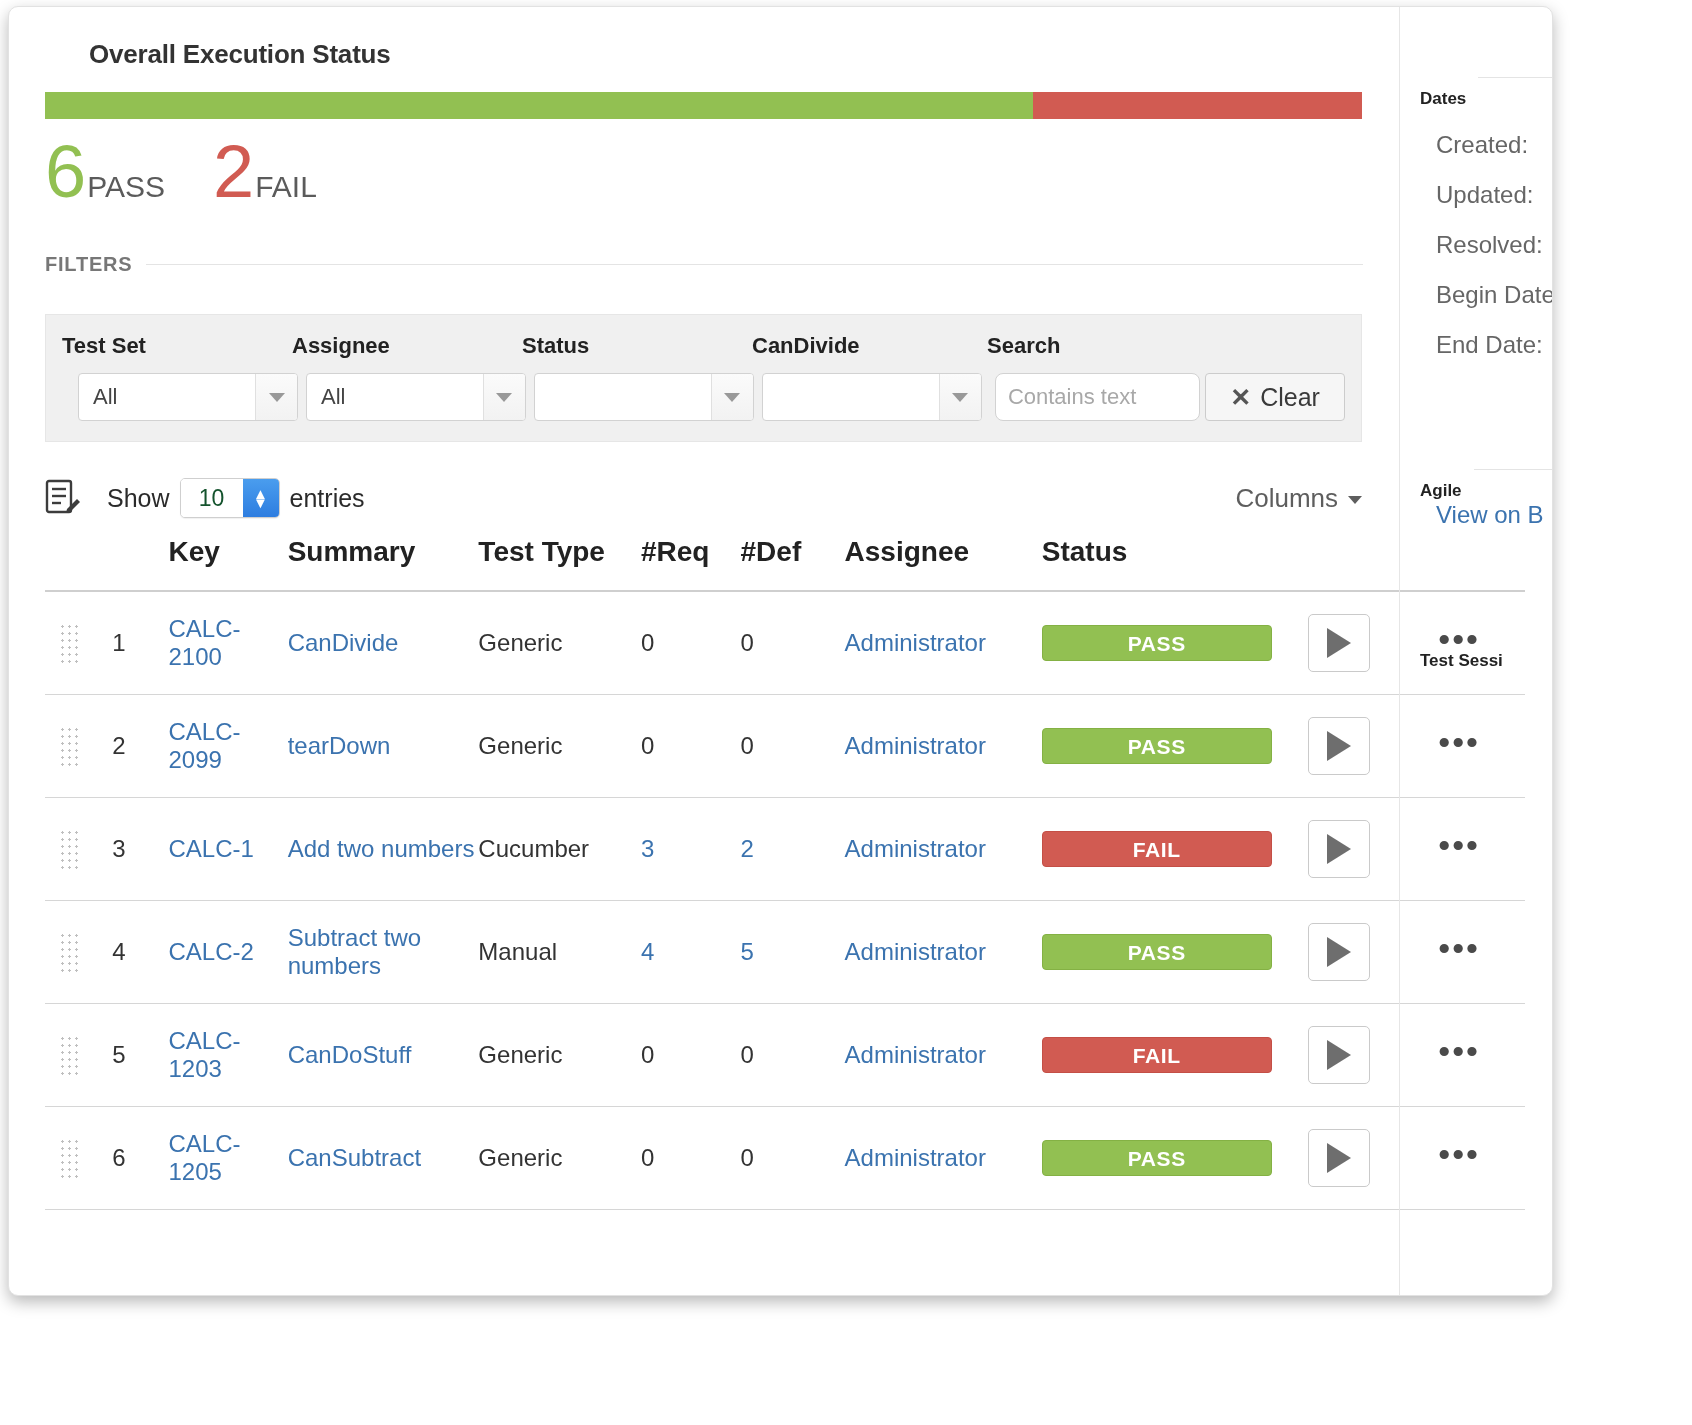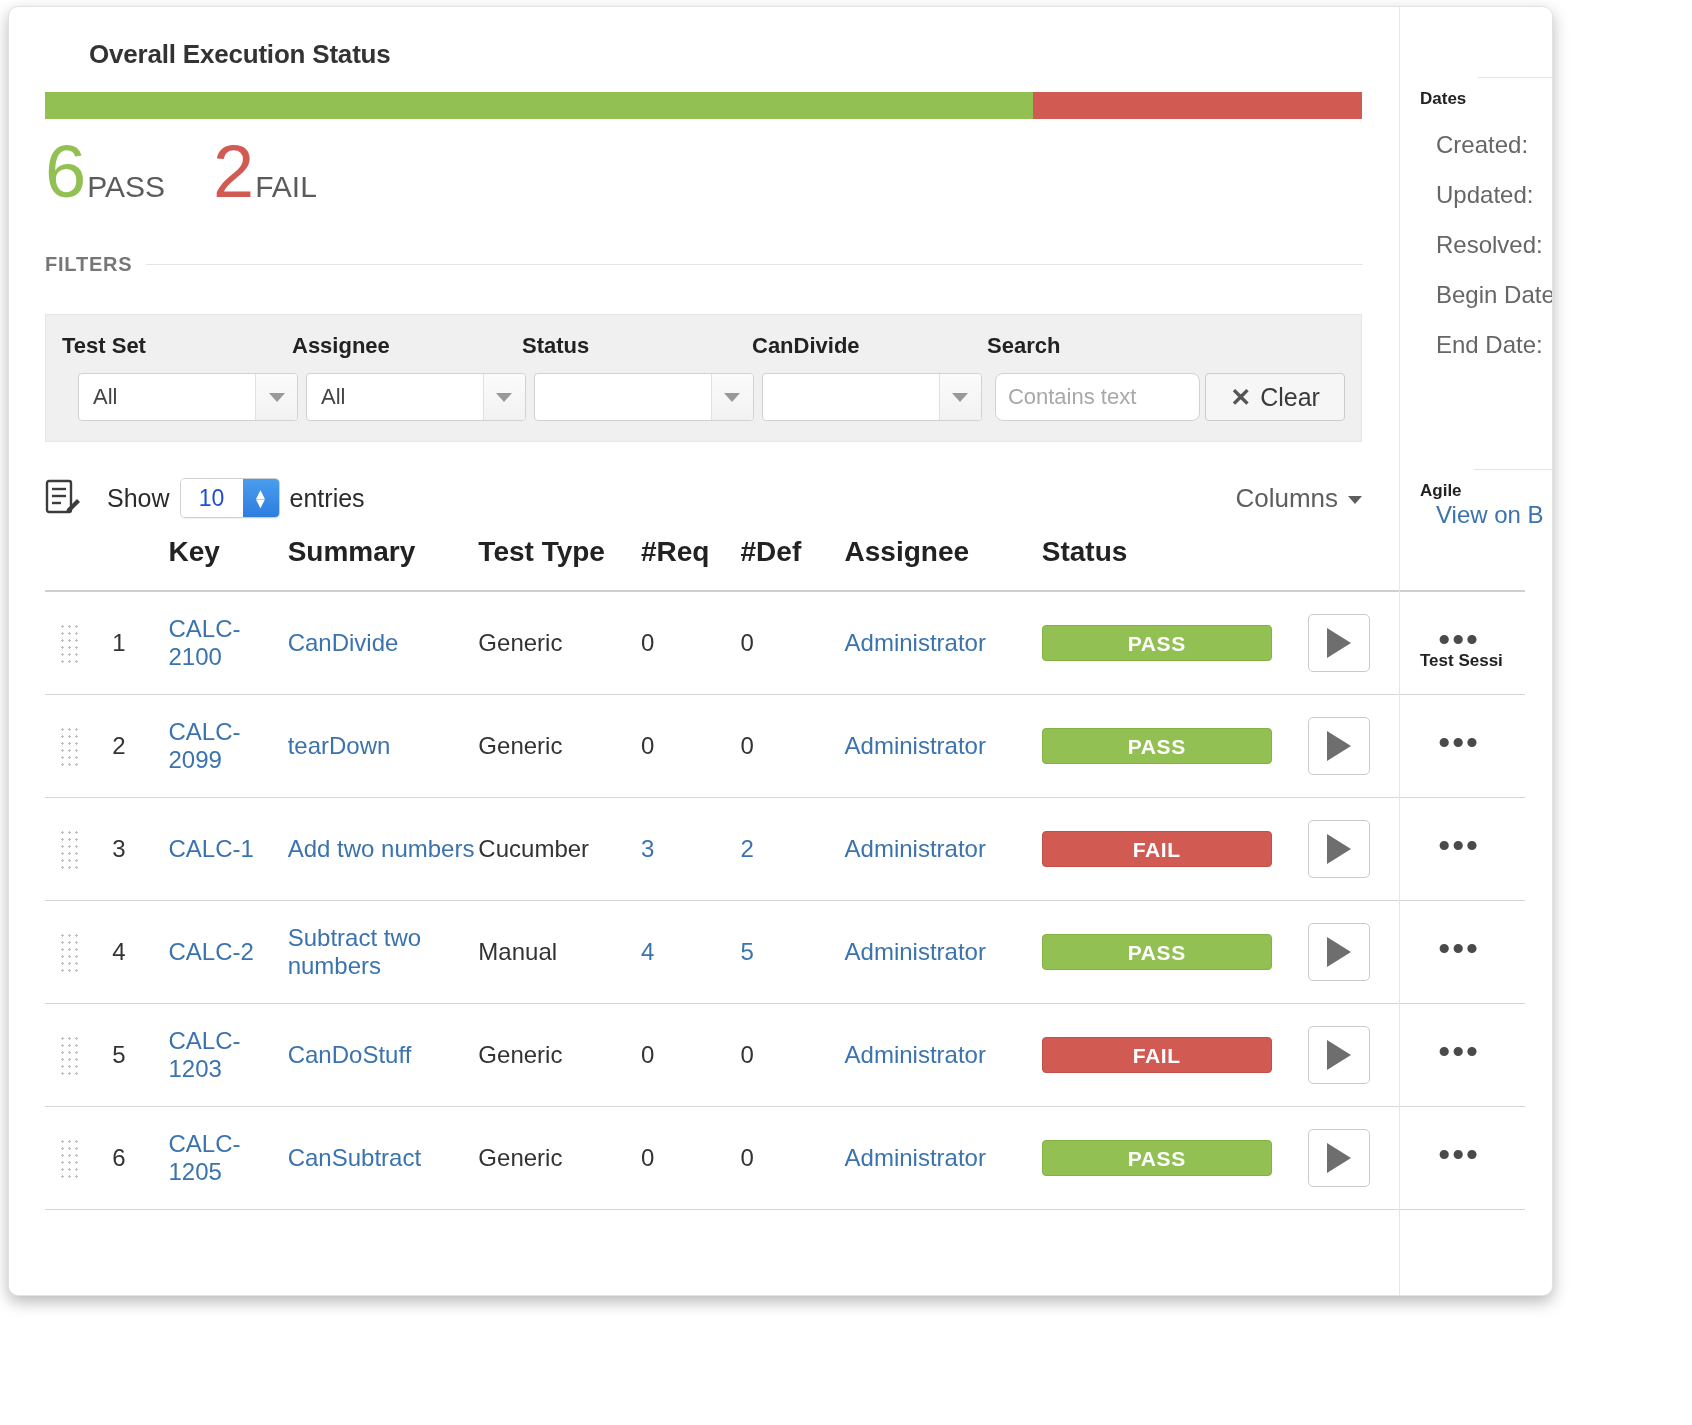--- a/index.html
+++ b/index.html
@@ -112,21 +112,21 @@
   .edit-icon { width:36px; height:38px; position:relative; margin-right:26px; }
   .show-entries { display:flex; align-items:center; font-size:25px; color:#2b2b2b; }
   .native-select {
     display:inline-flex; align-items:stretch; margin:0 10px;
     height:40px; border:1px solid #cfcfcf; border-radius:5px;
     background:#ffffff; overflow:hidden;
     box-shadow:0 1px 1px rgba(0,0,0,0.06);
   }
   .native-select .nsv {
     width:62px; display:flex; align-items:center; justify-content:center;
-    font-size:23px; color:#1d4ed8; background:#fff;
+    font-size:23px; color:#14532d; background:#fff;
   }
   .native-select .nsb {
     width:36px; background:linear-gradient(#4a9dee,#2d7de0);
     display:flex; flex-direction:column; align-items:center; justify-content:center;
     color:#fff; line-height:9px; font-size:15px;
   }
   .columns-btn {
     margin-left:auto; font-size:26px; color:#5e5e5e; cursor:pointer;
     display:flex; align-items:center;
   }

